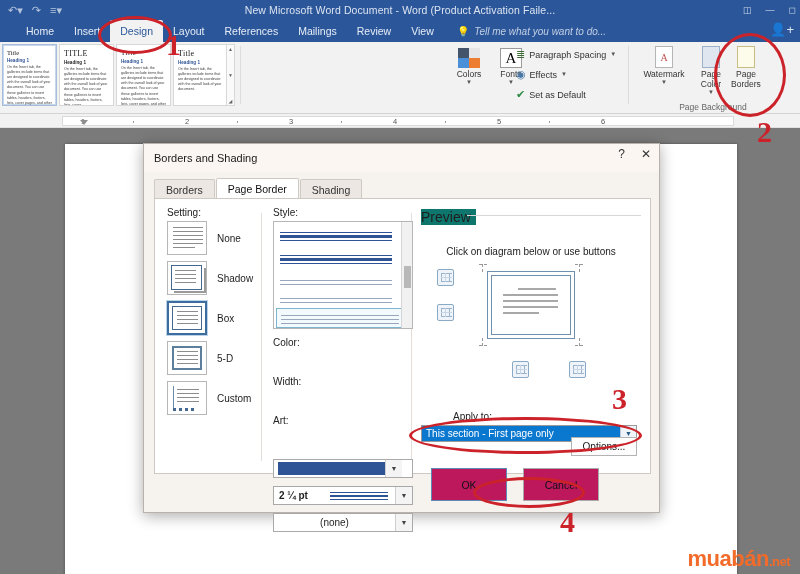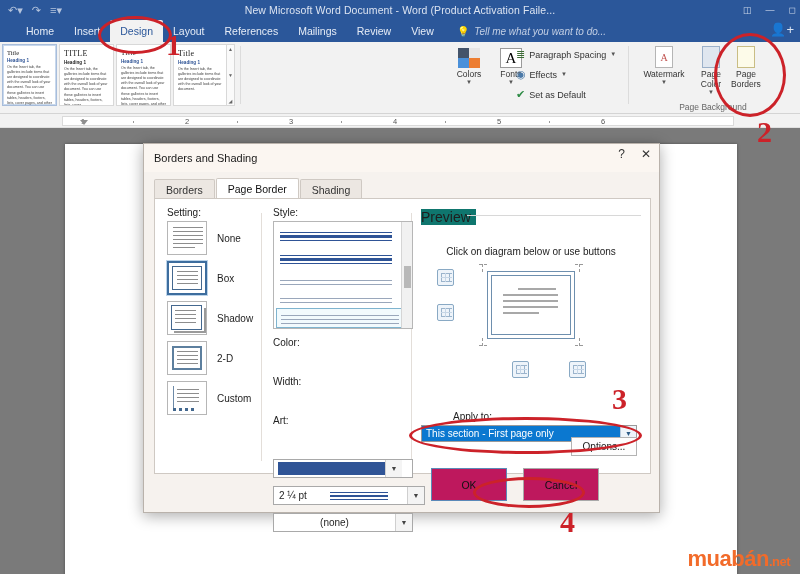--- a/index.html
+++ b/index.html
@@ -429,52 +429,52 @@
           <i style="position:absolute;left:5px;top:9px;width:30px;height:1px;background:#8d8d8d"></i>
           <i style="position:absolute;left:5px;top:13px;width:30px;height:1px;background:#8d8d8d"></i>
           <i style="position:absolute;left:5px;top:17px;width:30px;height:1px;background:#8d8d8d"></i>
           <i style="position:absolute;left:5px;top:21px;width:30px;height:1px;background:#8d8d8d"></i>
           <i style="position:absolute;left:5px;top:25px;width:22px;height:1px;background:#8d8d8d"></i>
         </span>
         <span class="setlabel">None</span>
       </div>
 
       <div class="setopt">
-        <span class="setbox sel">
-          <i style="position:absolute;left:3px;top:3px;right:3px;bottom:3px;border:1px solid #44688f"></i>
-          <i style="position:absolute;left:8px;top:8px;width:21px;height:1px;background:#8d8d8d"></i>
-          <i style="position:absolute;left:8px;top:12px;width:21px;height:1px;background:#8d8d8d"></i>
-          <i style="position:absolute;left:8px;top:16px;width:21px;height:1px;background:#8d8d8d"></i>
-          <i style="position:absolute;left:8px;top:20px;width:21px;height:1px;background:#8d8d8d"></i>
-        </span>
-        <span class="setlabel">Box</span>
-      </div>
-
-      <div class="setopt">
         <span class="setbox">
           <i style="position:absolute;left:3px;top:3px;width:31px;height:25px;border:1px solid #44688f"></i>
           <i style="position:absolute;left:36px;top:6px;width:2px;height:24px;background:#9a9a9a"></i>
           <i style="position:absolute;left:6px;top:29px;width:32px;height:2px;background:#9a9a9a"></i>
           <i style="position:absolute;left:7px;top:8px;width:21px;height:1px;background:#8d8d8d"></i>
           <i style="position:absolute;left:7px;top:12px;width:21px;height:1px;background:#8d8d8d"></i>
           <i style="position:absolute;left:7px;top:16px;width:21px;height:1px;background:#8d8d8d"></i>
           <i style="position:absolute;left:7px;top:20px;width:21px;height:1px;background:#8d8d8d"></i>
         </span>
         <span class="setlabel">Shadow</span>
       </div>
 
       <div class="setopt">
+        <span class="setbox sel">
+          <i style="position:absolute;left:3px;top:3px;right:3px;bottom:3px;border:1px solid #44688f"></i>
+          <i style="position:absolute;left:8px;top:8px;width:21px;height:1px;background:#8d8d8d"></i>
+          <i style="position:absolute;left:8px;top:12px;width:21px;height:1px;background:#8d8d8d"></i>
+          <i style="position:absolute;left:8px;top:16px;width:21px;height:1px;background:#8d8d8d"></i>
+          <i style="position:absolute;left:8px;top:20px;width:21px;height:1px;background:#8d8d8d"></i>
+        </span>
+        <span class="setlabel">Box</span>
+      </div>
+
+      <div class="setopt">
         <span class="setbox">
           <i style="position:absolute;left:4px;top:4px;right:4px;bottom:4px;border:2px solid #5d7f9e"></i>
           <i style="position:absolute;left:9px;top:9px;width:21px;height:1px;background:#8d8d8d"></i>
           <i style="position:absolute;left:9px;top:13px;width:21px;height:1px;background:#8d8d8d"></i>
           <i style="position:absolute;left:9px;top:17px;width:21px;height:1px;background:#8d8d8d"></i>
           <i style="position:absolute;left:9px;top:21px;width:21px;height:1px;background:#8d8d8d"></i>
         </span>
-        <span class="setlabel">2-D</span>
+        <span class="setlabel">5-D</span>
       </div>
 
       <div class="setopt">
         <span class="setbox">
           <i style="position:absolute;left:5px;top:4px;width:1px;height:22px;background:#6d8aa8"></i>
           <i style="position:absolute;left:9px;top:7px;width:22px;height:1px;background:#8d8d8d"></i>
           <i style="position:absolute;left:9px;top:11px;width:22px;height:1px;background:#8d8d8d"></i>
           <i style="position:absolute;left:9px;top:15px;width:22px;height:1px;background:#8d8d8d"></i>
           <i style="position:absolute;left:9px;top:19px;width:22px;height:1px;background:#8d8d8d"></i>
           <i style="position:absolute;left:5px;top:26px;width:3px;height:3px;background:#44688f"></i>
@@ -514,21 +514,21 @@
         </div>
       </div>
 
       <span class="lbl" style="left:0; top:116px;">Color:</span>
       <div class="combo" style="margin-top:130px; width:140px;">
         <span class="colorswatch"></span>
         <span class="arrow">▼</span>
       </div>
 
       <span class="lbl" style="left:0; top:155px;">Width:</span>
-      <div class="combo" style="margin-top:8px; width:152px;">
+      <div class="combo" style="margin-top:8px; width:140px;font-weight:bold;">
         <span class="val">2 ¼ pt</span>
         <span style="position:absolute;left:56px;top:5px;width:58px;">
           <i style="display:block;height:1px;background:#2f5496;"></i>
           <i style="display:block;height:2px;background:#2f5496;margin-top:2px;"></i>
           <i style="display:block;height:1px;background:#2f5496;margin-top:2px;"></i>
         </span>
         <span class="arrow">▼</span>
       </div>
 
       <span class="lbl" style="left:0; top:194px;">Art:</span>

